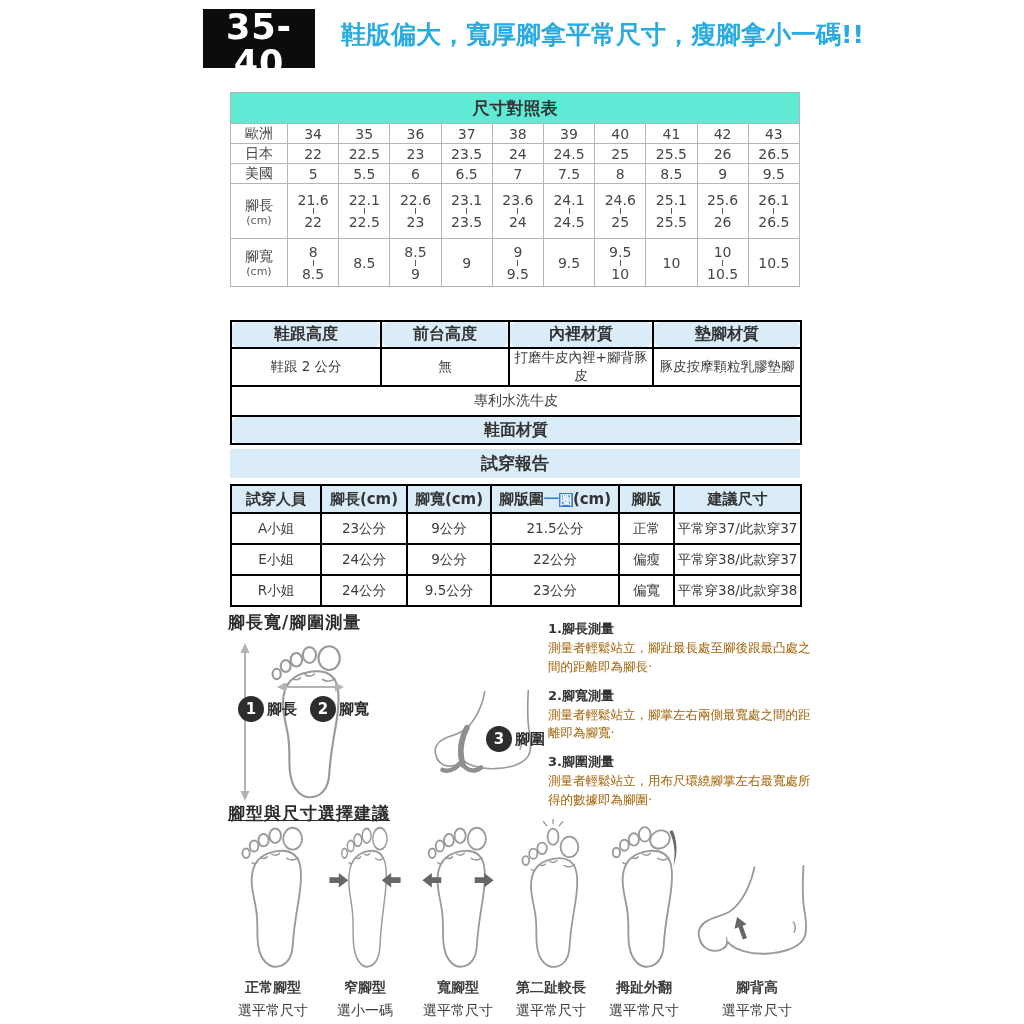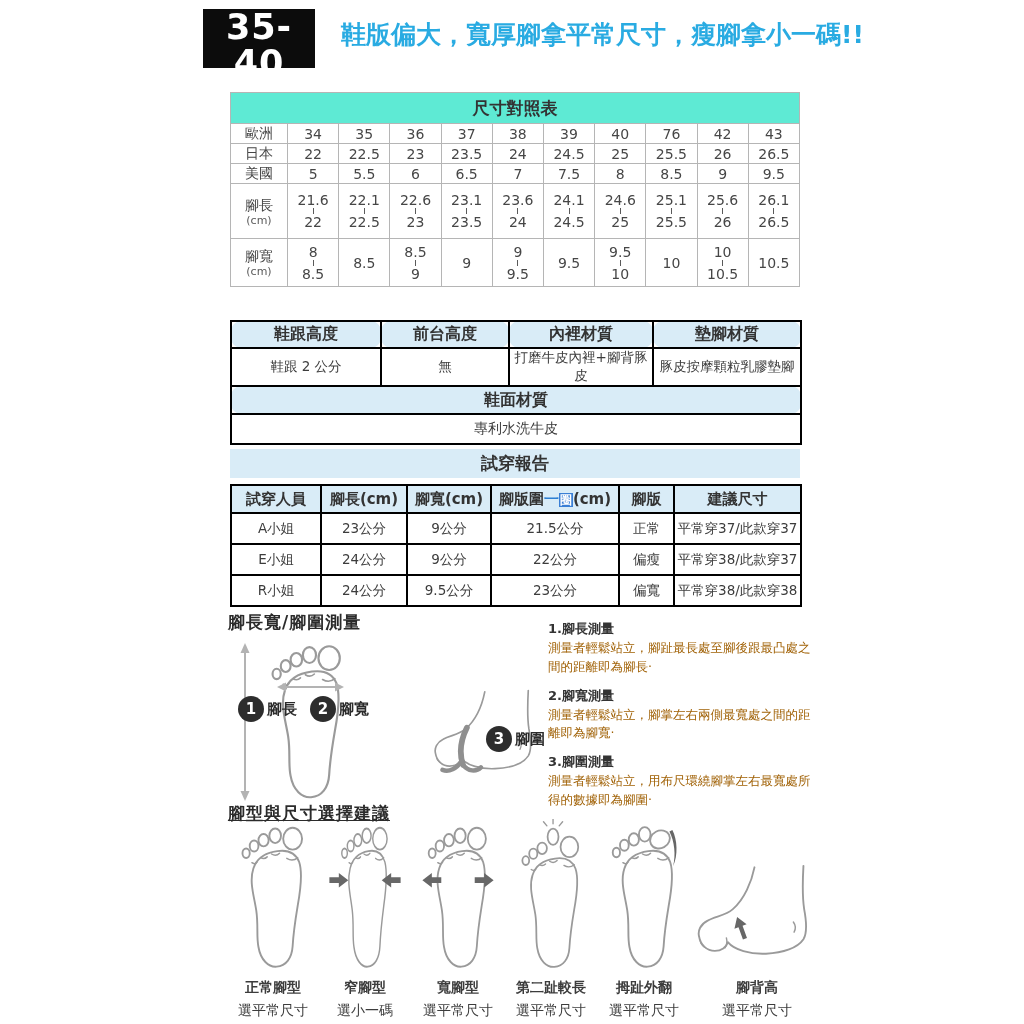--- a/index.html
+++ b/index.html
@@ -108,21 +108,21 @@
           <th>
             <div>歐洲</div>
           </th>
           <td>34</td>
           <td>35</td>
           <td>36</td>
           <td>37</td>
           <td>38</td>
           <td>39</td>
           <td>40</td>
-          <td>76</td>
+          <td>41</td>
           <td>42</td>
           <td>43</td>
         </tr>
         <tr class="r-s">
           <th>
             <div>日本</div>
           </th>
           <td>22</td>
           <td>22.5</td>
           <td>23</td>
@@ -258,24 +258,24 @@
       <th>內裡材質</th>
       <th>墊腳材質</th>
     </tr>
     <tr>
       <td>鞋跟 2 公分</td>
       <td>無</td>
       <td>打磨牛皮內裡+腳背豚皮</td>
       <td>豚皮按摩顆粒乳膠墊腳</td>
     </tr>
     <tr>
-      <th class="upper-h" colspan="4">鞋面材質</th>
+      <td class="upper-v" colspan="4">專利水洗牛皮</td>
     </tr>
     <tr>
-      <td class="upper-v" colspan="4">專利水洗牛皮</td>
+      <th class="upper-h" colspan="4">鞋面材質</th>
     </tr>
   </tbody>
     </table>
 
   <div class="abs tryon-banner">試穿報告</div>
   <table class="abs tryon-table">
     <colgroup>
         <col style="width:90px">
         <col style="width:86px">
         <col style="width:84px">

